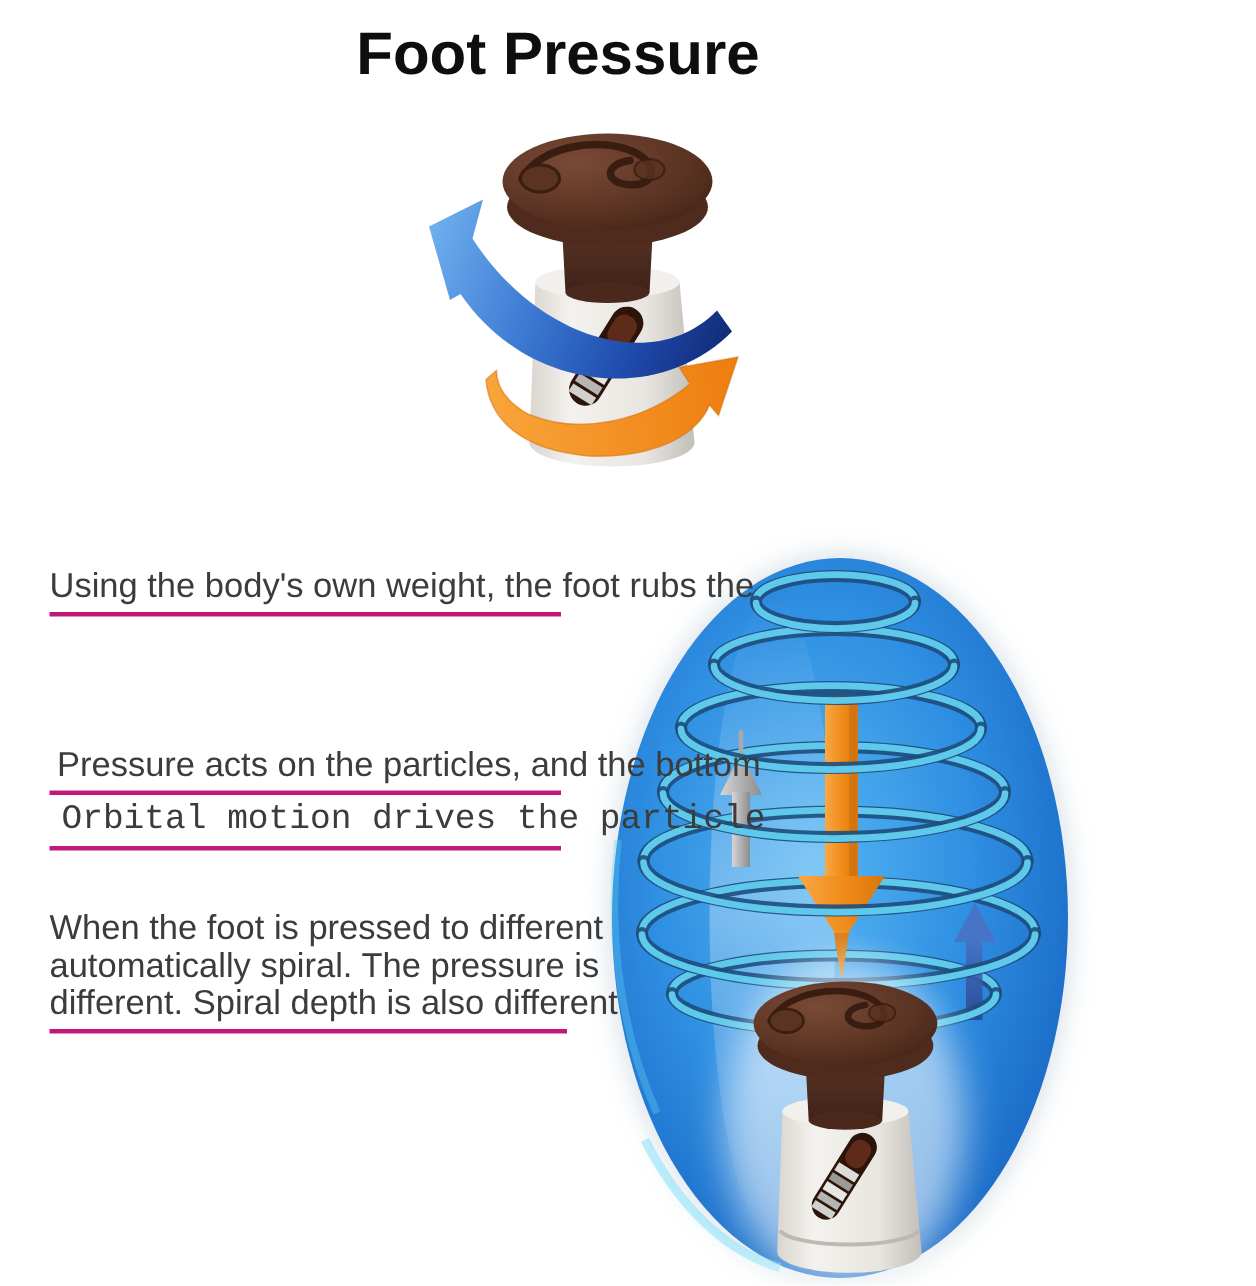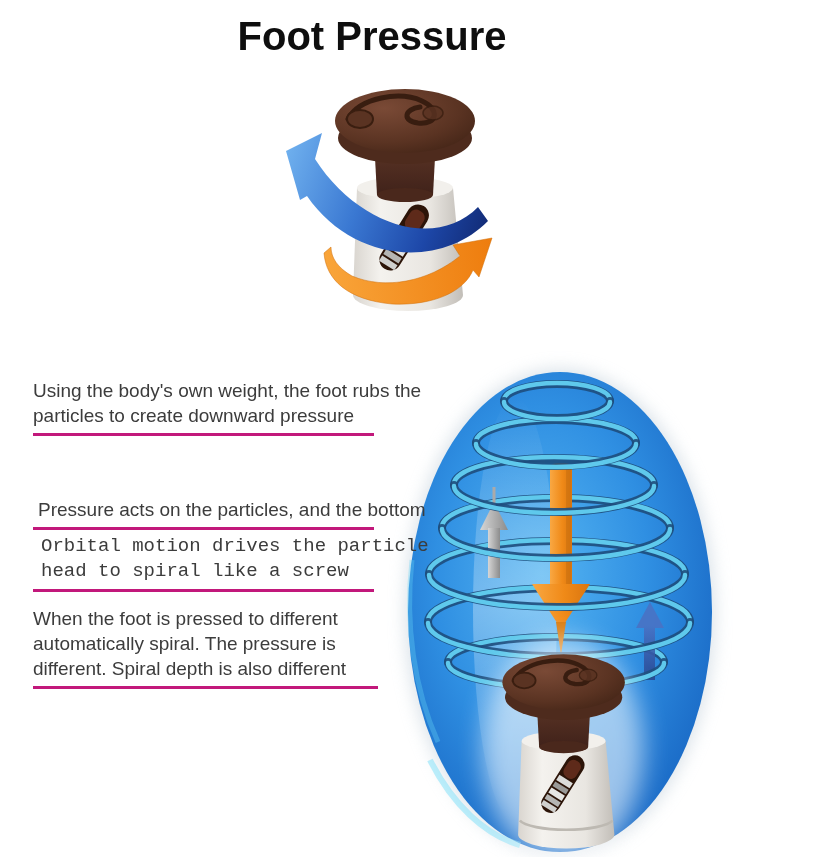--- a/index.html
+++ b/index.html
@@ -1,21 +1,21 @@
 <!DOCTYPE html>
 <html><head>
 <meta charset="utf-8">
 <style>
   html,body{margin:0;padding:0;background:#ffffff;}
   #canvas{position:relative;width:837px;height:857px;background:#ffffff;overflow:hidden;
           font-family:"Liberation Sans", sans-serif;}
   #title{position:absolute;top:14px;left:0;width:744px;text-align:center;
          font-size:40px;font-weight:700;color:#0e0e0e;letter-spacing:0px;}
   svg{position:absolute;top:0;left:0;}
-  .note{position:absolute;left:33px;font-size:19px;line-height:25px;color:#3c3c3c;}
+  .note{position:absolute;left:33px;font-size:23px;line-height:25px;color:#3c3c3c;}
   .nline{white-space:nowrap;}
   .i5 .nline{padding-left:5px;margin-top:36px;}
   .i8 .nline{padding-left:8px;font-family:Liberation Mono, monospace;}
   .rule{height:3px;width:341px;background:#c2187b;margin-top:5px;}
 </style>
 </head>
 <body>
 
 <div id="canvas">
 
@@ -190,32 +190,30 @@
 
       <ellipse cx="563" cy="750" rx="80" ry="112" fill="#ffffff" opacity="0.55" filter="url(#blur12)"></ellipse>
       <use href="#cordlock" transform="translate(498,649) scale(0.875)"></use>
     </g>
   </svg>
 
   <div id="title">Foot Pressure</div>
 
   <div class="note" style="top:378px">
     <div class="nline">Using the body's own weight, the foot rubs the</div>
-    <div class="nline">particles to create downward pressure</div>
     <div class="rule"></div>
   </div>
 
   <div class="note i5" style="top:461px">
     <div class="nline">Pressure acts on the particles, and the bottom</div>
     <div class="rule"></div>
   </div>
 
   <div class="note i8" style="top:534px">
     <div class="nline">Orbital motion drives the particle</div>
-    <div class="nline">head to spiral like a screw</div>
     <div class="rule"></div>
   </div>
 
   <div class="note" style="top:606px">
     <div class="nline">When the foot is pressed to different</div>
     <div class="nline">automatically spiral. The pressure is</div>
     <div class="nline">different. Spiral depth is also different</div>
     <div class="rule" style="width:345px"></div>
   </div>
 

